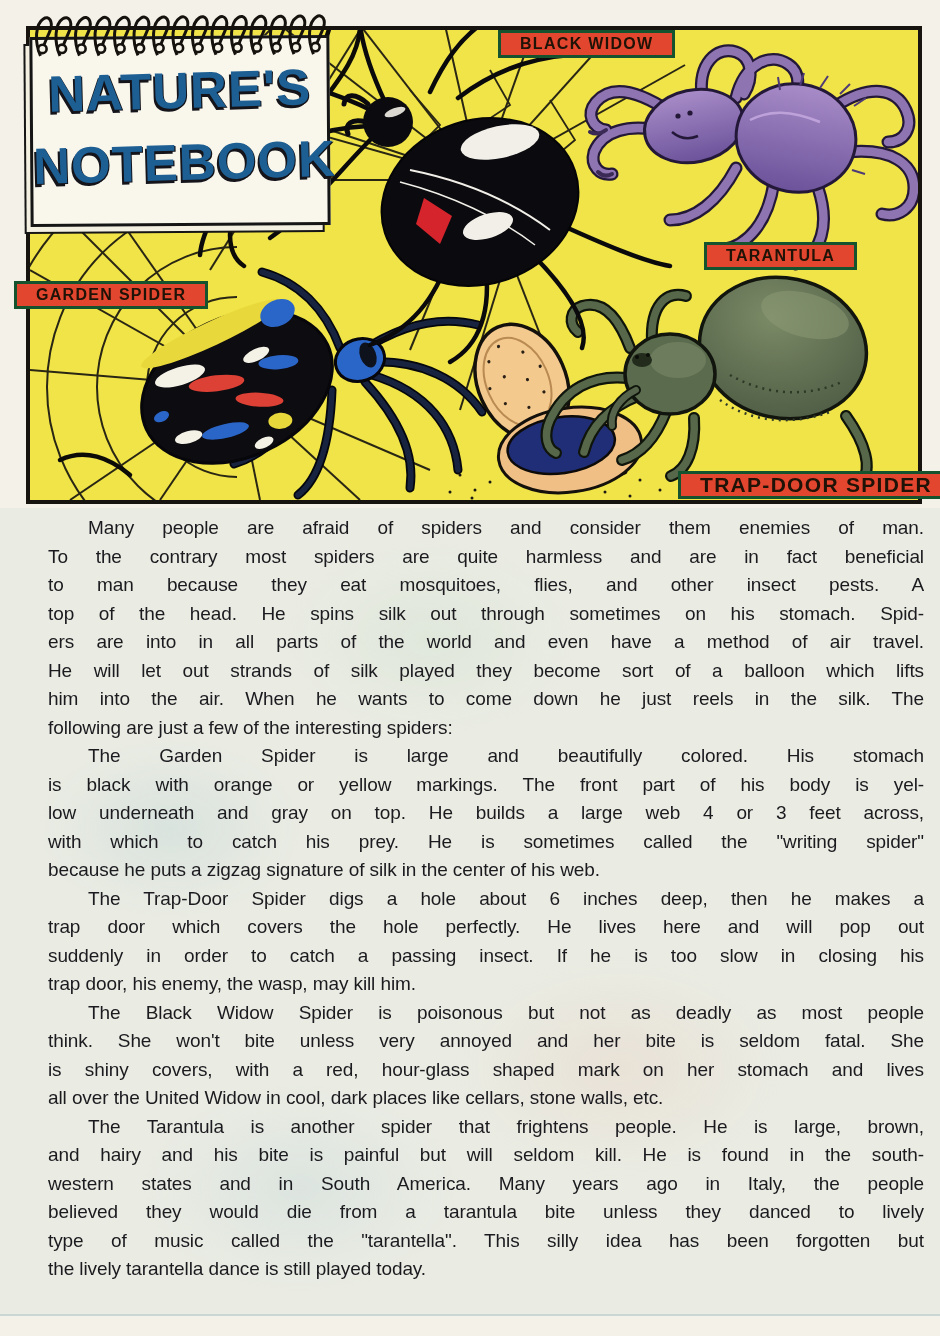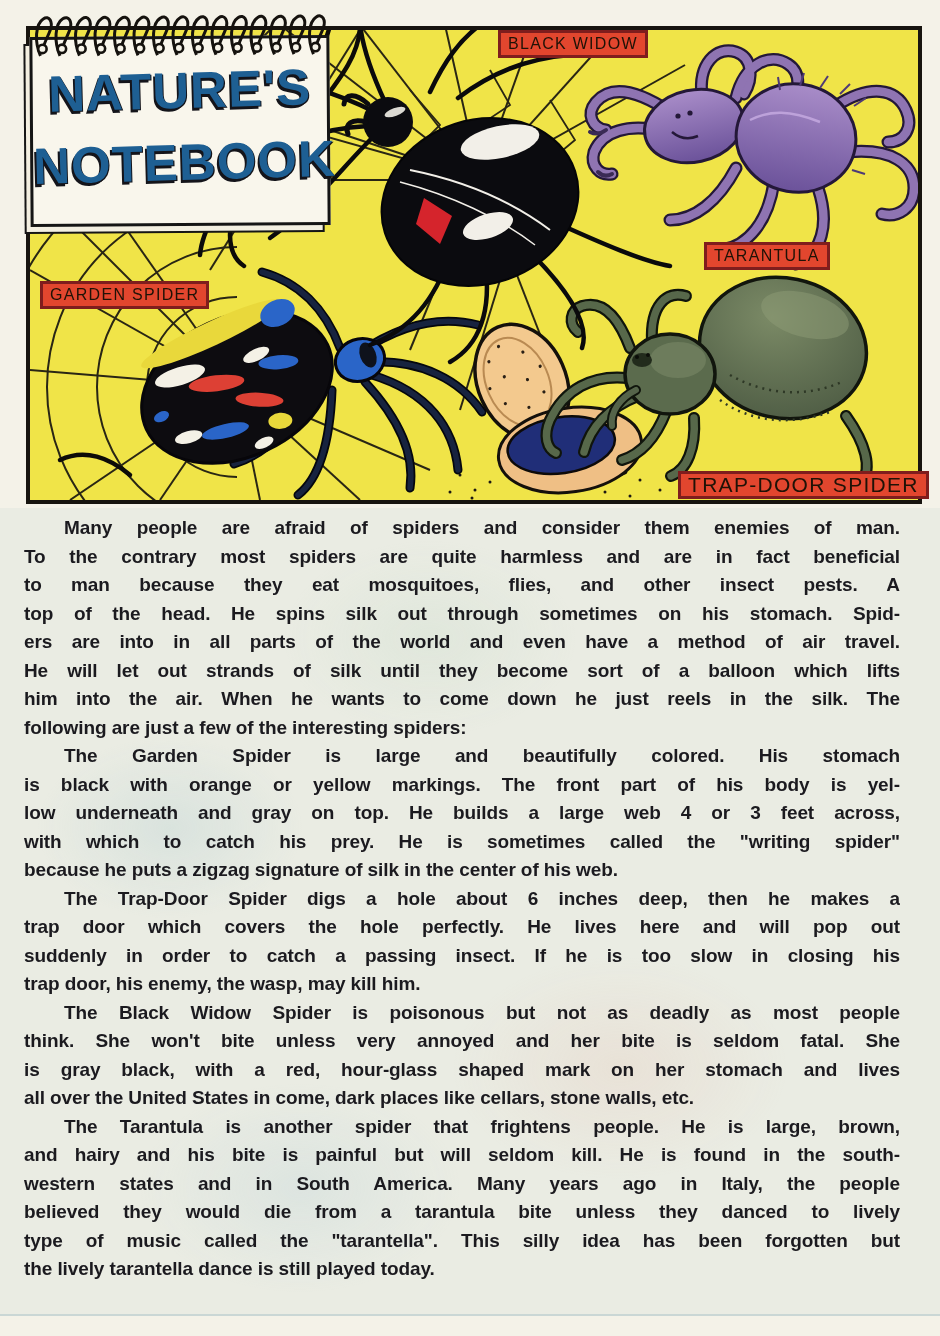--- a/index.html
+++ b/index.html
@@ -13,27 +13,27 @@
   .panel{
     position:absolute;left:26px;top:26px;width:888px;height:470px;
     background:var(--panel-yellow,#f0e448);
     border:4px solid #17140f;z-index:1;
   }
   .panel svg.art{position:absolute;left:0;top:0;display:block}
   
   .species-label{
     position:absolute;z-index:5;
     background:var(--label-red,#e2462e);
-    border:3px solid #7f1d1d;color:#1f1206;
-    font-weight:normal;font-size:16px;line-height:19px;
-    letter-spacing:1.3px;padding:1px 7px 2px;white-space:nowrap;
+    border:3px solid #14532d;color:#1f1206;
+    font-weight:bold;font-size:16px;line-height:19px;
+    letter-spacing:1.3px;padding:1px 19px 2px;white-space:nowrap;
   }
   .lbl-black-widow{left:498px;top:30px}
   .lbl-tarantula{left:704px;top:242px}
-  .lbl-garden{left:40px;top:281px}
+  .lbl-garden{left:14px;top:281px}
   .lbl-trapdoor{left:678px;top:471px;font-size:21px}
   
   .notebook{
     position:absolute;left:30px;top:36px;width:294px;height:184px;z-index:6;
     background:#f9f6ec;border:3px solid #151515;
     box-shadow:-6px 7px 0 -2px #f3efe1,-6px 7px 0 0 #151515;
     transform:rotate(-0.4deg);
   }
   .coils{position:absolute;left:0px;top:-28px}
   .nb-title{
@@ -48,22 +48,22 @@
     position:absolute;left:0;top:508px;width:940px;height:806px;z-index:1;
     background:
       radial-gradient(190px 130px at 170px 320px, rgba(150,190,200,.20), transparent 70%),
       radial-gradient(240px 160px at 620px 560px, rgba(225,170,150,.16), transparent 70%),
       radial-gradient(210px 140px at 430px 130px, rgba(170,205,180,.16), transparent 70%),
       radial-gradient(230px 150px at 300px 680px, rgba(160,195,210,.18), transparent 70%),
       #eaece3;
     border-bottom:2px solid rgba(120,160,175,.28);
   }
   .article{
-    position:absolute;left:24px;top:6px;width:876px;
-    color:var(--text-ink,#1b1a1f);font-weight:bold;
+    position:absolute;left:48px;top:6px;width:876px;
+    color:var(--text-ink,#1b1a1f);font-weight:normal;
     font-size:19px;line-height:28.5px;letter-spacing:-0.1px;
   }
   .tl{height:28.5px;overflow:hidden;text-align:justify;text-align-last:justify}
   .tl.left{text-align:right;text-align-last:left}
   .tl.ind{text-indent:40px}
 </style>
 </head>
 <body>
 
 <div class="page">
@@ -335,42 +335,42 @@
   </div>
 
   <div class="article-band">
     <div class="article">
       <div>
         <div class="tl ind">Many people are afraid of spiders and consider them enemies of man.</div>
         <div class="tl">To the contrary most spiders are quite harmless and are in fact beneficial</div>
         <div class="tl">to man because they eat mosquitoes, flies, and other insect pests. A</div>
         <div class="tl">top of the head. He spins silk out through sometimes on his stomach. Spid-</div>
         <div class="tl">ers are into in all parts of the world and even have a method of air travel.</div>
-        <div class="tl">He will let out strands of silk until they become sort of a balloon which lifts</div>
+        <div class="tl">He will let out strands of silk played they become sort of a balloon which lifts</div>
         <div class="tl">him into the air. When he wants to come down he just reels in the silk. The</div>
         <div class="tl left">following are just a few of the interesting spiders:</div>
       </div>
       <div>
         <div class="tl ind">The Garden Spider is large and beautifully colored. His stomach</div>
         <div class="tl">is black with orange or yellow markings. The front part of his body is yel-</div>
         <div class="tl">low underneath and gray on top. He builds a large web 4 or 3 feet across,</div>
         <div class="tl">with which to catch his prey. He is sometimes called the "writing spider"</div>
         <div class="tl left">because he puts a zigzag signature of silk in the center of his web.</div>
       </div>
       <div>
         <div class="tl ind">The Trap-Door Spider digs a hole about 6 inches deep, then he makes a</div>
         <div class="tl">trap door which covers the hole perfectly. He lives here and will pop out</div>
         <div class="tl">suddenly in order to catch a passing insect. If he is too slow in closing his</div>
         <div class="tl left">trap door, his enemy, the wasp, may kill him.</div>
       </div>
       <div>
         <div class="tl ind">The Black Widow Spider is poisonous but not as deadly as most people</div>
         <div class="tl">think. She won't bite unless very annoyed and her bite is seldom fatal. She</div>
-        <div class="tl">is gray black, with a red, hour-glass shaped mark on her stomach and lives</div>
-        <div class="tl left">all over the United States in come, dark places like cellars, stone walls, etc.</div>
+        <div class="tl">is shiny covers, with a red, hour-glass shaped mark on her stomach and lives</div>
+        <div class="tl left">all over the United Widow in cool, dark places like cellars, stone walls, etc.</div>
         <div class="tl ind">The Tarantula is another spider that frightens people. He is large, brown,</div>
       </div>
       <div>
         <div class="tl">and hairy and his bite is painful but will seldom kill. He is found in the south-</div>
         <div class="tl">western states and in South America. Many years ago in Italy, the people</div>
         <div class="tl">believed they would die from a tarantula bite unless they danced to lively</div>
         <div class="tl">type of music called the "tarantella". This silly idea has been forgotten but</div>
         <div class="tl left">the lively tarantella dance is still played today.</div>
       </div>
     </div>

